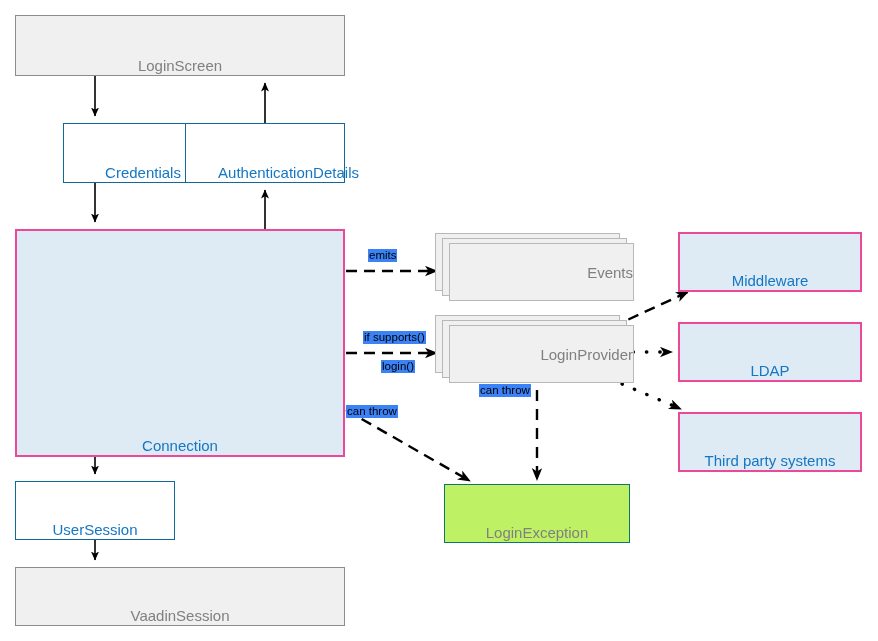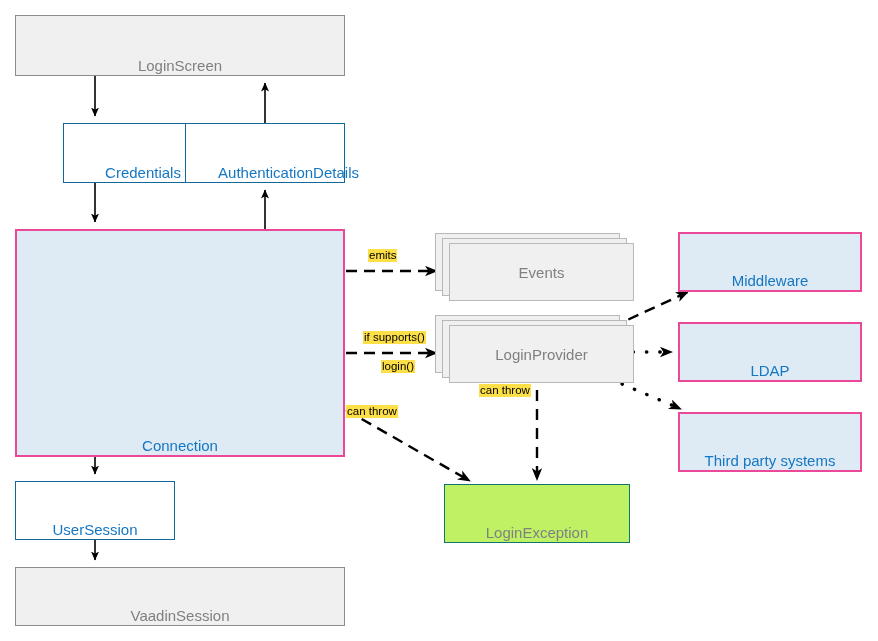--- a/index.html
+++ b/index.html
@@ -65,31 +65,31 @@
     background: #f0f0f0;
     border: 1px solid #b8b8b8;
   }
   .stack-front {
     position: absolute;
     box-sizing: border-box;
     background: #f0f0f0;
     border: 1px solid #b8b8b8;
     display: flex;
     align-items: center;
-    justify-content: center;
+    justify-content: flex-end;
     color: #808080;
     font-size: 15px;
     white-space: nowrap;
   }
   .edge-label {
     position: absolute;
     font-size: 11.5px;
     color: #000000;
     white-space: nowrap;
-    background: #fde047;
+    background: #3b82f6;
     padding: 0 1px;
     line-height: 1.1;
   }
 </style>
 </head>
 <body>
 
 <div id="diagram-root">
 
   <svg id="edge-layer" viewBox="0 0 878 641">

